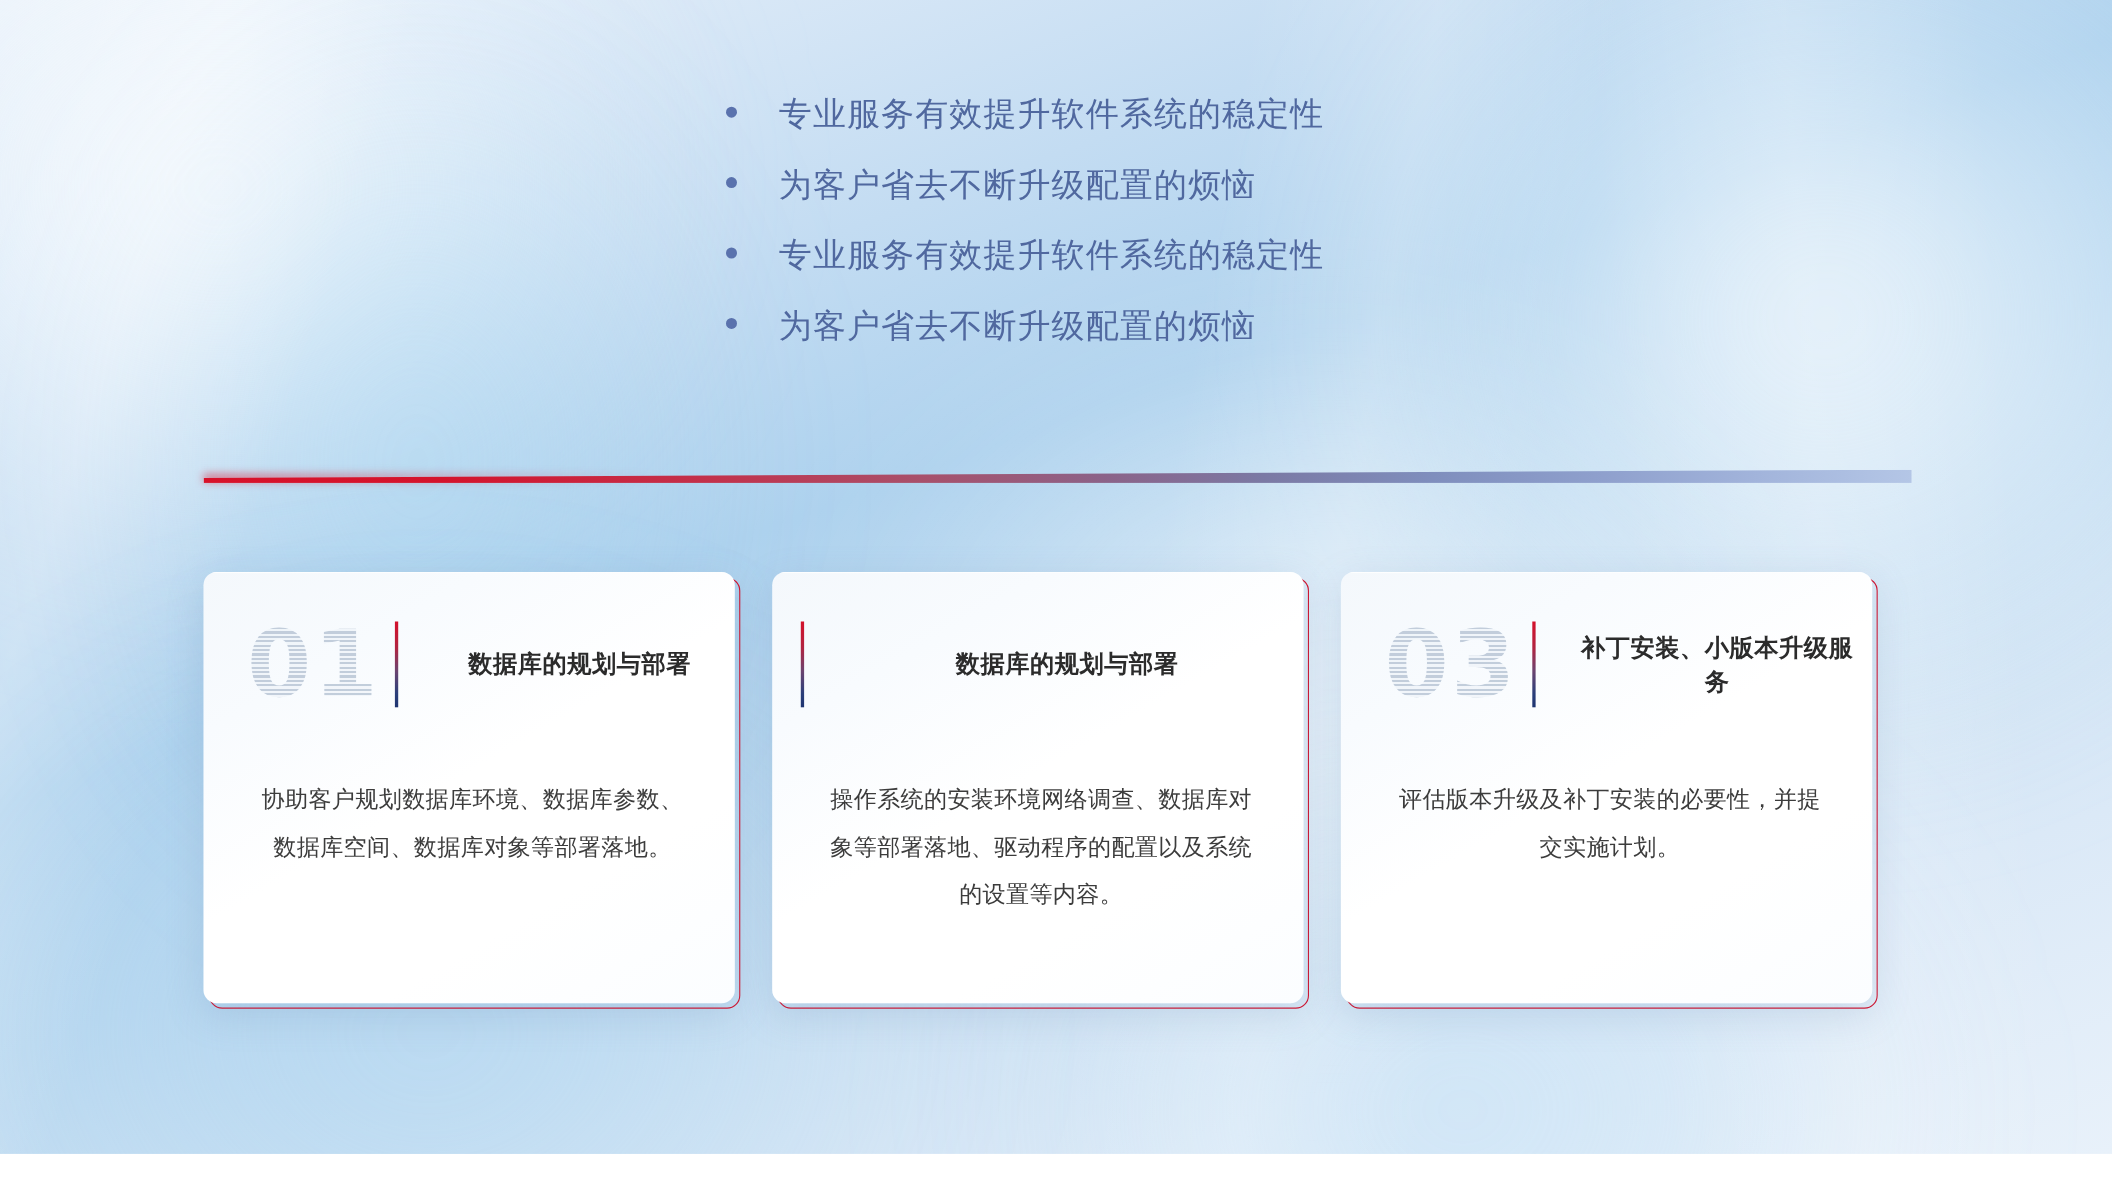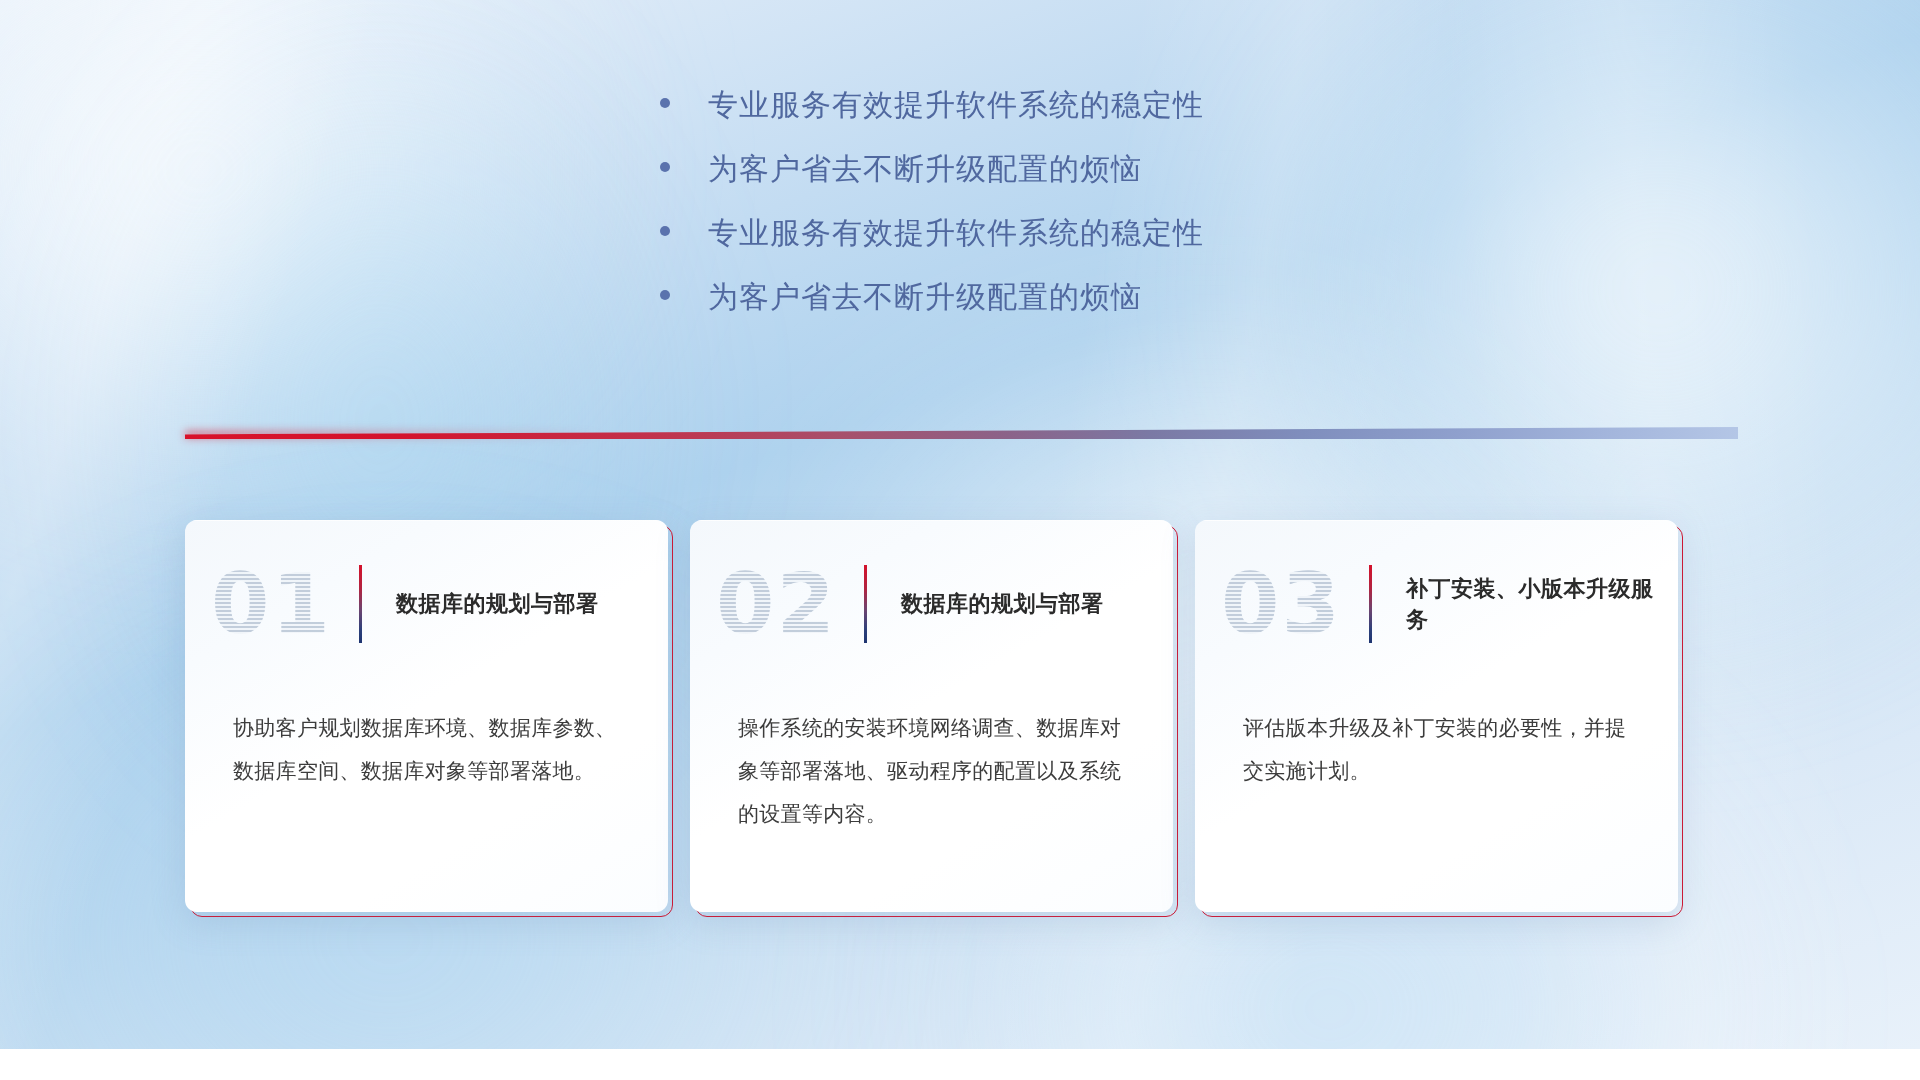--- a/index.html
+++ b/index.html
@@ -21,20 +21,21 @@
     overflow: hidden;
     background: linear-gradient(160deg,
                 #eef4fb 0%,
                 #dbe9f7 12%,
                 #c3dcf2 28%,
                 #aed2ee 42%,
                 #b9d8f0 55%,
                 #cfe3f4 70%,
                 #dbe9f7 82%,
                 #e8f1fa 100%);
+    text-align: center;
   }
   .bg-blob {
     position: absolute;
     pointer-events: none;
     border-radius: 50%;
     filter: blur(90px);
   }
   .blob-a {
     left: -180px; top: -140px;
     width: 760px; height: 620px;
@@ -137,21 +138,21 @@
     filter: blur(4px);
   }
 
   
   #cards {
     position: absolute;
     left: 185px;
     top: 520px;
     width: 1560px;
     display: flex;
-    gap: 22px;
+    gap: 34px;
   }
   .card-wrap {
     position: relative;
     width: 483px;
     height: 392px;
     flex: 0 0 auto;
   }
   
   .card-outline {
     position: absolute;
@@ -280,21 +281,20 @@
           <div class="card-title">数据库的规划与部署</div>
         </div>
         <div class="card-body">协助客户规划数据库环境、数据库参数、数据库空间、数据库对象等部署落地。</div>
       </div>
     </div>
 
     <div class="card-wrap">
       <div class="card-outline"></div>
       <div class="card">
         <div class="card-head">
-          <div class="card-number">02</div>
           <div class="card-rule"></div>
           <div class="card-title">数据库的规划与部署</div>
         </div>
         <div class="card-body">操作系统的安装环境网络调查、数据库对象等部署落地、驱动程序的配置以及系统的设置等内容。</div>
       </div>
     </div>
 
     <div class="card-wrap">
       <div class="card-outline"></div>
       <div class="card">

